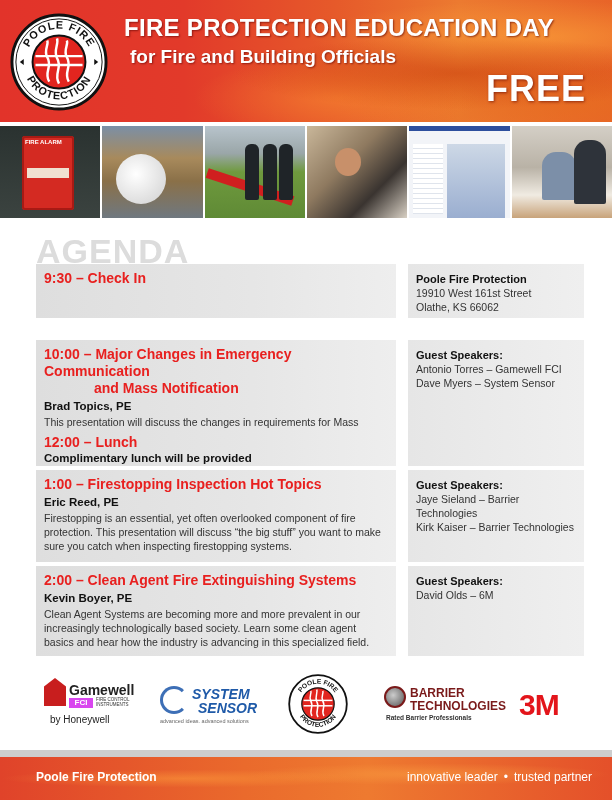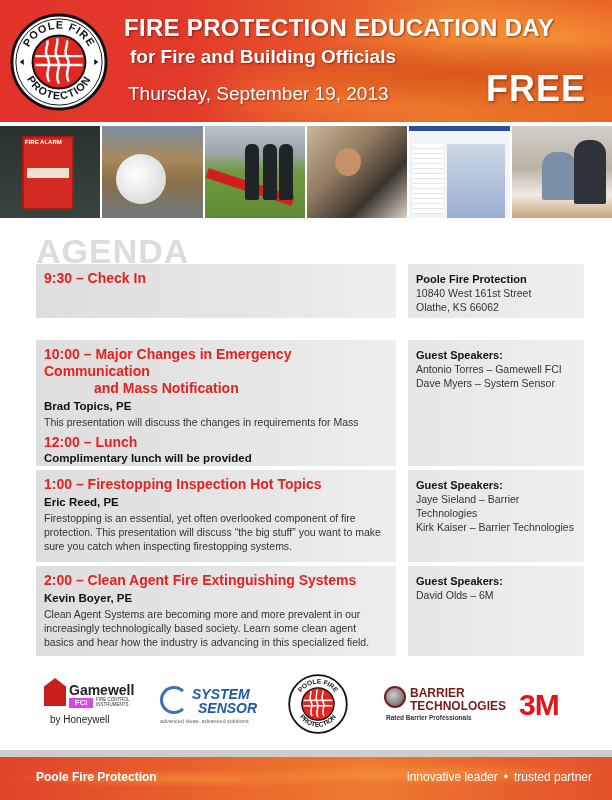--- a/index.html
+++ b/index.html
@@ -105,21 +105,20 @@
     </g>
     <path id="topArc" d="M16 50 A34 34 0 0 1 84 50" fill="none"></path>
     <path id="botArc" d="M14 52 A36 36 0 0 0 86 52" fill="none"></path>
     <text font-size="11" font-weight="bold" font-family="Liberation Sans, sans-serif" fill="#111" letter-spacing="1"><textPath href="#topArc" startOffset="50%" text-anchor="middle">POOLE FIRE</textPath></text>
     <text font-size="11" font-weight="bold" font-family="Liberation Sans, sans-serif" fill="#111" letter-spacing="1"><textPath href="#botArc" startOffset="50%" text-anchor="middle">PROTECTION</textPath></text>
     <polygon points="10,50 14,47 14,53" fill="#111"></polygon>
     <polygon points="90,50 86,47 86,53" fill="#111"></polygon>
   </svg>
   <div class="title-1">FIRE PROTECTION EDUCATION DAY</div>
   <div class="title-2">for Fire and Building Officials</div>
-  <div class="title-date">Thursday, September 19, 2013</div>
   <div class="free">FREE</div>
 </div>
 
 <div class="photos">
   <div class="photo p1">
     <div class="box"></div>
     <div class="lbl">FIRE ALARM</div>
     <div class="glass"></div>
   </div>
   <div class="photo p2">
@@ -146,21 +145,21 @@
 </div>
 
 <div class="agenda-title">AGENDA</div>
 
 <div class="row" style="top:264px;height:54px;">
   <div class="cell-l">
     <div class="time"><span>9:30</span><span> – </span><span>Check In</span></div>
   </div>
   <div class="cell-r">
     <div class="r-head">Poole Fire Protection</div>
-    <div class="r-line">10840 West 161st Street</div>
+    <div class="r-line">19910 West 161st Street</div>
     <div class="r-line">Olathe, KS 66062</div>
   </div>
 </div>
 
 <div class="row" style="top:340px;height:102px;">
   <div class="cell-l">
     <div class="time"><span>10:00</span><span> – </span><span>Major Changes in Emergency Communication</span><span class="cont">and Mass Notification</span></div>
     <div class="speaker">Brad Topics, PE</div>
     <div class="desc">This presentation will discuss the changes in requirements for Mass Notification and Emergency Communication Systems.  It will also discuss how these changes have affected the fire alarm industry and market.</div>
   </div>

